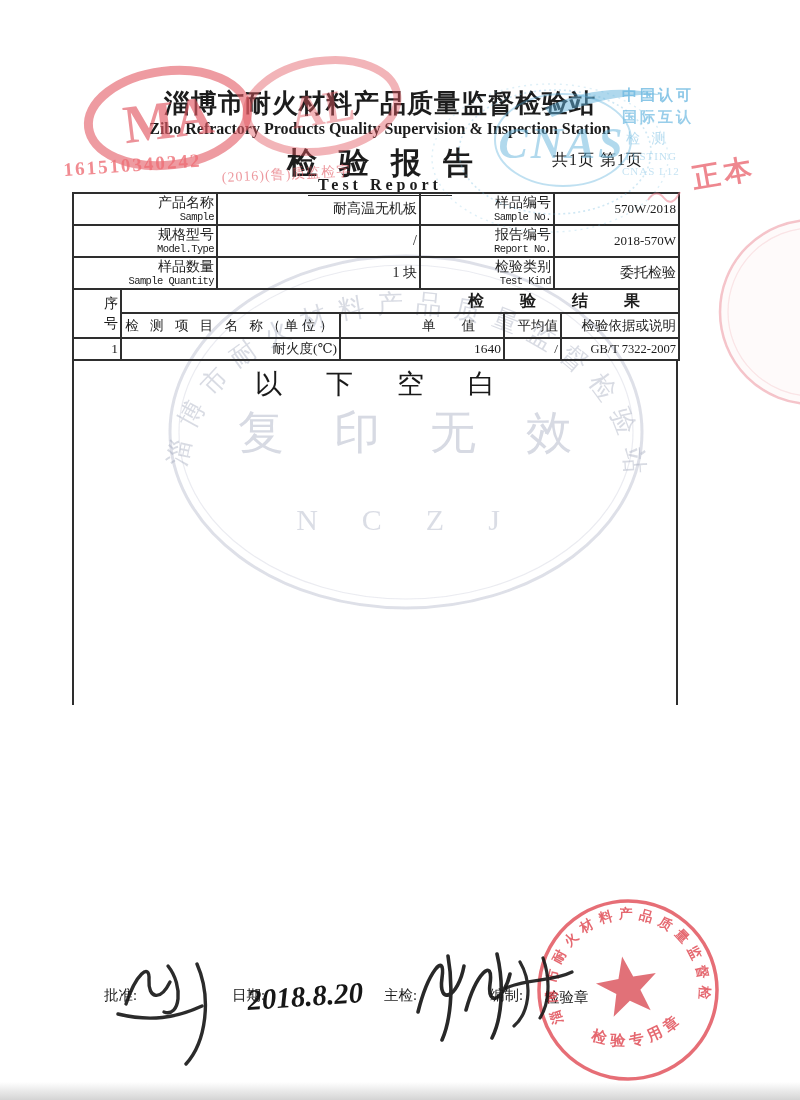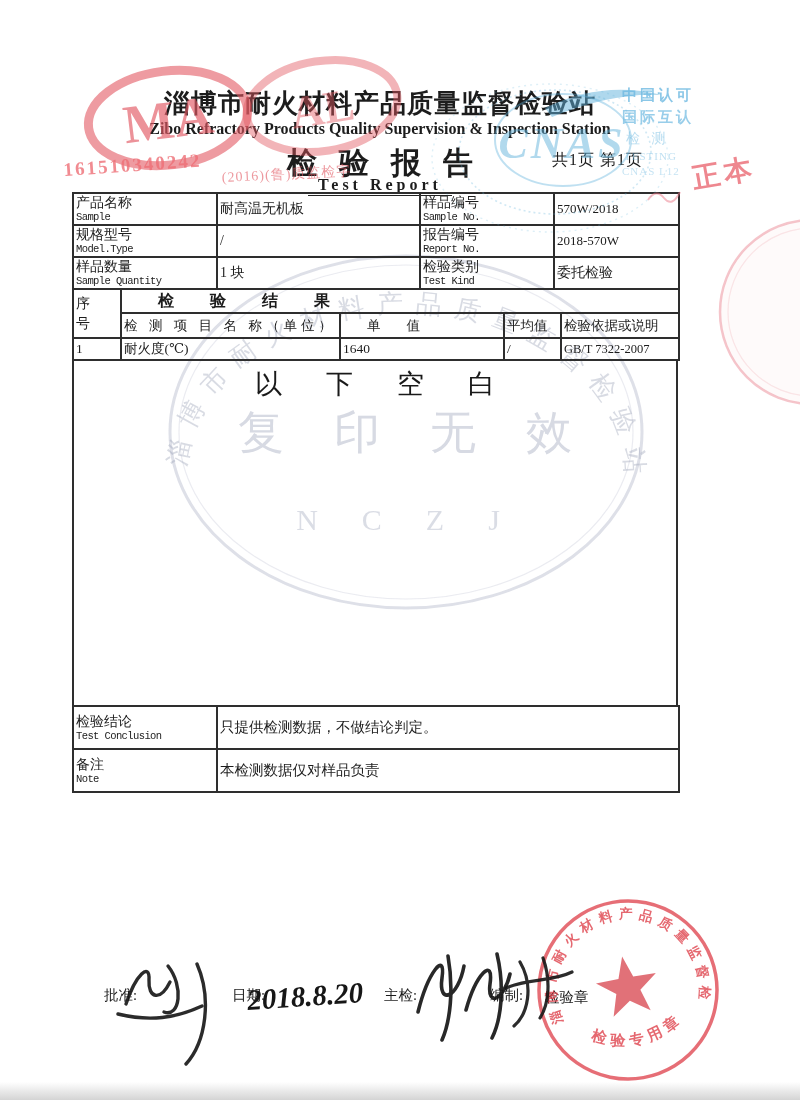--- a/index.html
+++ b/index.html
@@ -13,21 +13,21 @@
   
   #org-cn{left:0;top:86px;width:760px;font-size:26px;font-weight:bold;letter-spacing:1px;z-index:2;}
   #org-en{left:0;top:120px;width:760px;font-size:16px;font-weight:bold;z-index:2;}
   #title-cn{left:0;top:143px;width:760px;font-size:30px;font-weight:bold;letter-spacing:22px;padding-left:22px;box-sizing:border-box;z-index:2;}
   #pages{left:552px;top:150px;font-size:16px;letter-spacing:1px;z-index:2;}
   #title-en{left:0;top:176px;width:760px;z-index:2;}
   #title-en span{display:inline-block;border-bottom:1.8px solid #222;padding:0 10px 1px;font-size:16px;font-weight:bold;letter-spacing:4px;}
   
   #doc{position:absolute;left:72px;top:192px;width:606px;z-index:2;}
   table{border-collapse:collapse;table-layout:fixed;width:606px;}
-  td{border:2px solid #2e2e2e;padding:0 2px;vertical-align:middle;text-align:left;overflow:hidden;}
+  td{border:2px solid #2e2e2e;padding:0 2px;vertical-align:middle;text-align:right;overflow:hidden;}
   .zh{font-size:14px;line-height:16px;}
   .en{font-family:"Liberation Mono",monospace;font-size:10.5px;line-height:12px;letter-spacing:-0.6px;}
   .val{font-size:14px;}
   .mono{font-family:Liberation Serif, serif;font-size:13px;letter-spacing:0;}
   #t-info td{height:30px;}
   #t-res .hd1 td{height:22px;}
   #t-res .hd2 td{height:23px;font-size:13.5px;}
   #t-res .dr td{height:20px;font-size:13.5px;}
   .group-hd{font-size:16px;font-weight:bold;letter-spacing:36px;padding-left:36px !important;}
   .sp-item{letter-spacing:4px;}
@@ -151,42 +151,20 @@
       <td>/</td>
       <td class="mono" style="font-size:12.5px">GB/T 7322-2007</td>
     </tr>
   </tbody>
     </table>
 
   <div id="blank-cell">
     <div class="bt">以下空白</div>
   </div>
 
-  <table id="t-con">
-    <colgroup>
-        <col style="width:144px">
-        <col style="width:462px">
-      </colgroup>
-    <tbody>
-        <tr>
-      <td class="lbl-c">
-            <div class="zh">检验结论</div>
-            <div class="en">Test Conclusion</div>
-          </td>
-      <td class="v">只提供检测数据，不做结论判定。</td>
-    </tr>
-    <tr>
-      <td class="lbl-c">
-            <div class="zh">备注</div>
-            <div class="en">Note</div>
-          </td>
-      <td class="v">本检测数据仅对样品负责</td>
-    </tr>
-  </tbody>
-    </table>
 </div>
 
 <span class="floot" style="left:104px">批准:</span>
 <span class="floot" style="left:232px">日期:</span>
 <span class="floot" style="left:384px">主检:</span>
 <span class="floot" style="left:490px">编制:</span>
 <span class="floot" style="left:545px;top:988px">检验章</span>
 
 <svg id="stamp-svg" width="800" height="1100" viewBox="0 0 800 1100">
   <defs>

